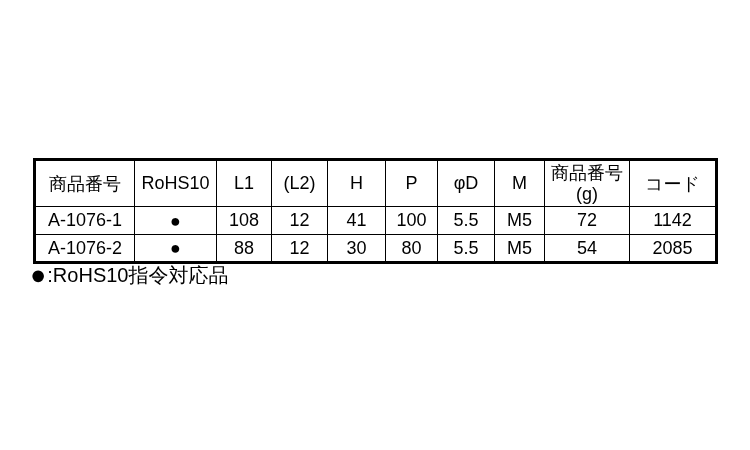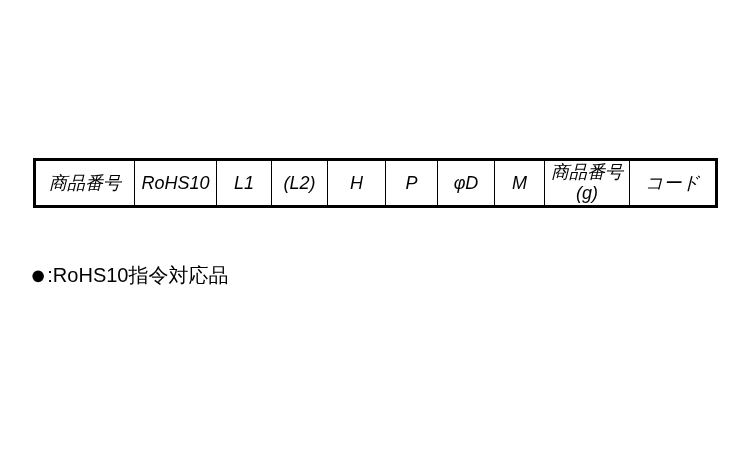--- a/index.html
+++ b/index.html
@@ -21,21 +21,20 @@
     width: 750px; height: 450px;
     background: #ffffff;
   }
   table.spec {
     position: absolute;
     left: 33px;
     top: 158px;
     border-collapse: collapse;
     table-layout: fixed;
     border: 3px solid #000000;
-    font-style: italic;
   }
   table.spec th, table.spec td {
     border: 1.5px solid #000000;
     padding: 0;
     text-align: center;
     vertical-align: middle;
     font-size: 18px;
     font-weight: normal;
     overflow: hidden;
   }
@@ -93,20 +92,44 @@
         <th>H</th>
         <th>P</th>
         <th>φD</th>
         <th>M</th>
         <th class="two-line">商品番号
 (g)</th>
         <th>コード</th>
       </tr>
     </thead>
     <tbody>
+      <tr>
+        <td>A-1076-1</td>
+        <td class="bullet-cell">●</td>
+        <td>108</td>
+        <td>12</td>
+        <td>41</td>
+        <td>100</td>
+        <td>5.5</td>
+        <td>M5</td>
+        <td>72</td>
+        <td>1142</td>
+      </tr>
+      <tr>
+        <td>A-1076-2</td>
+        <td class="bullet-cell">●</td>
+        <td>88</td>
+        <td>12</td>
+        <td>30</td>
+        <td>80</td>
+        <td>5.5</td>
+        <td>M5</td>
+        <td>54</td>
+        <td>2085</td>
+      </tr>
     </tbody>
   </table>
 
   <div class="footnote">
     <span class="fn-bullet">●</span>
       <span>:RoHS10指令対応品</span>
   </div>
 
 </div>
 

